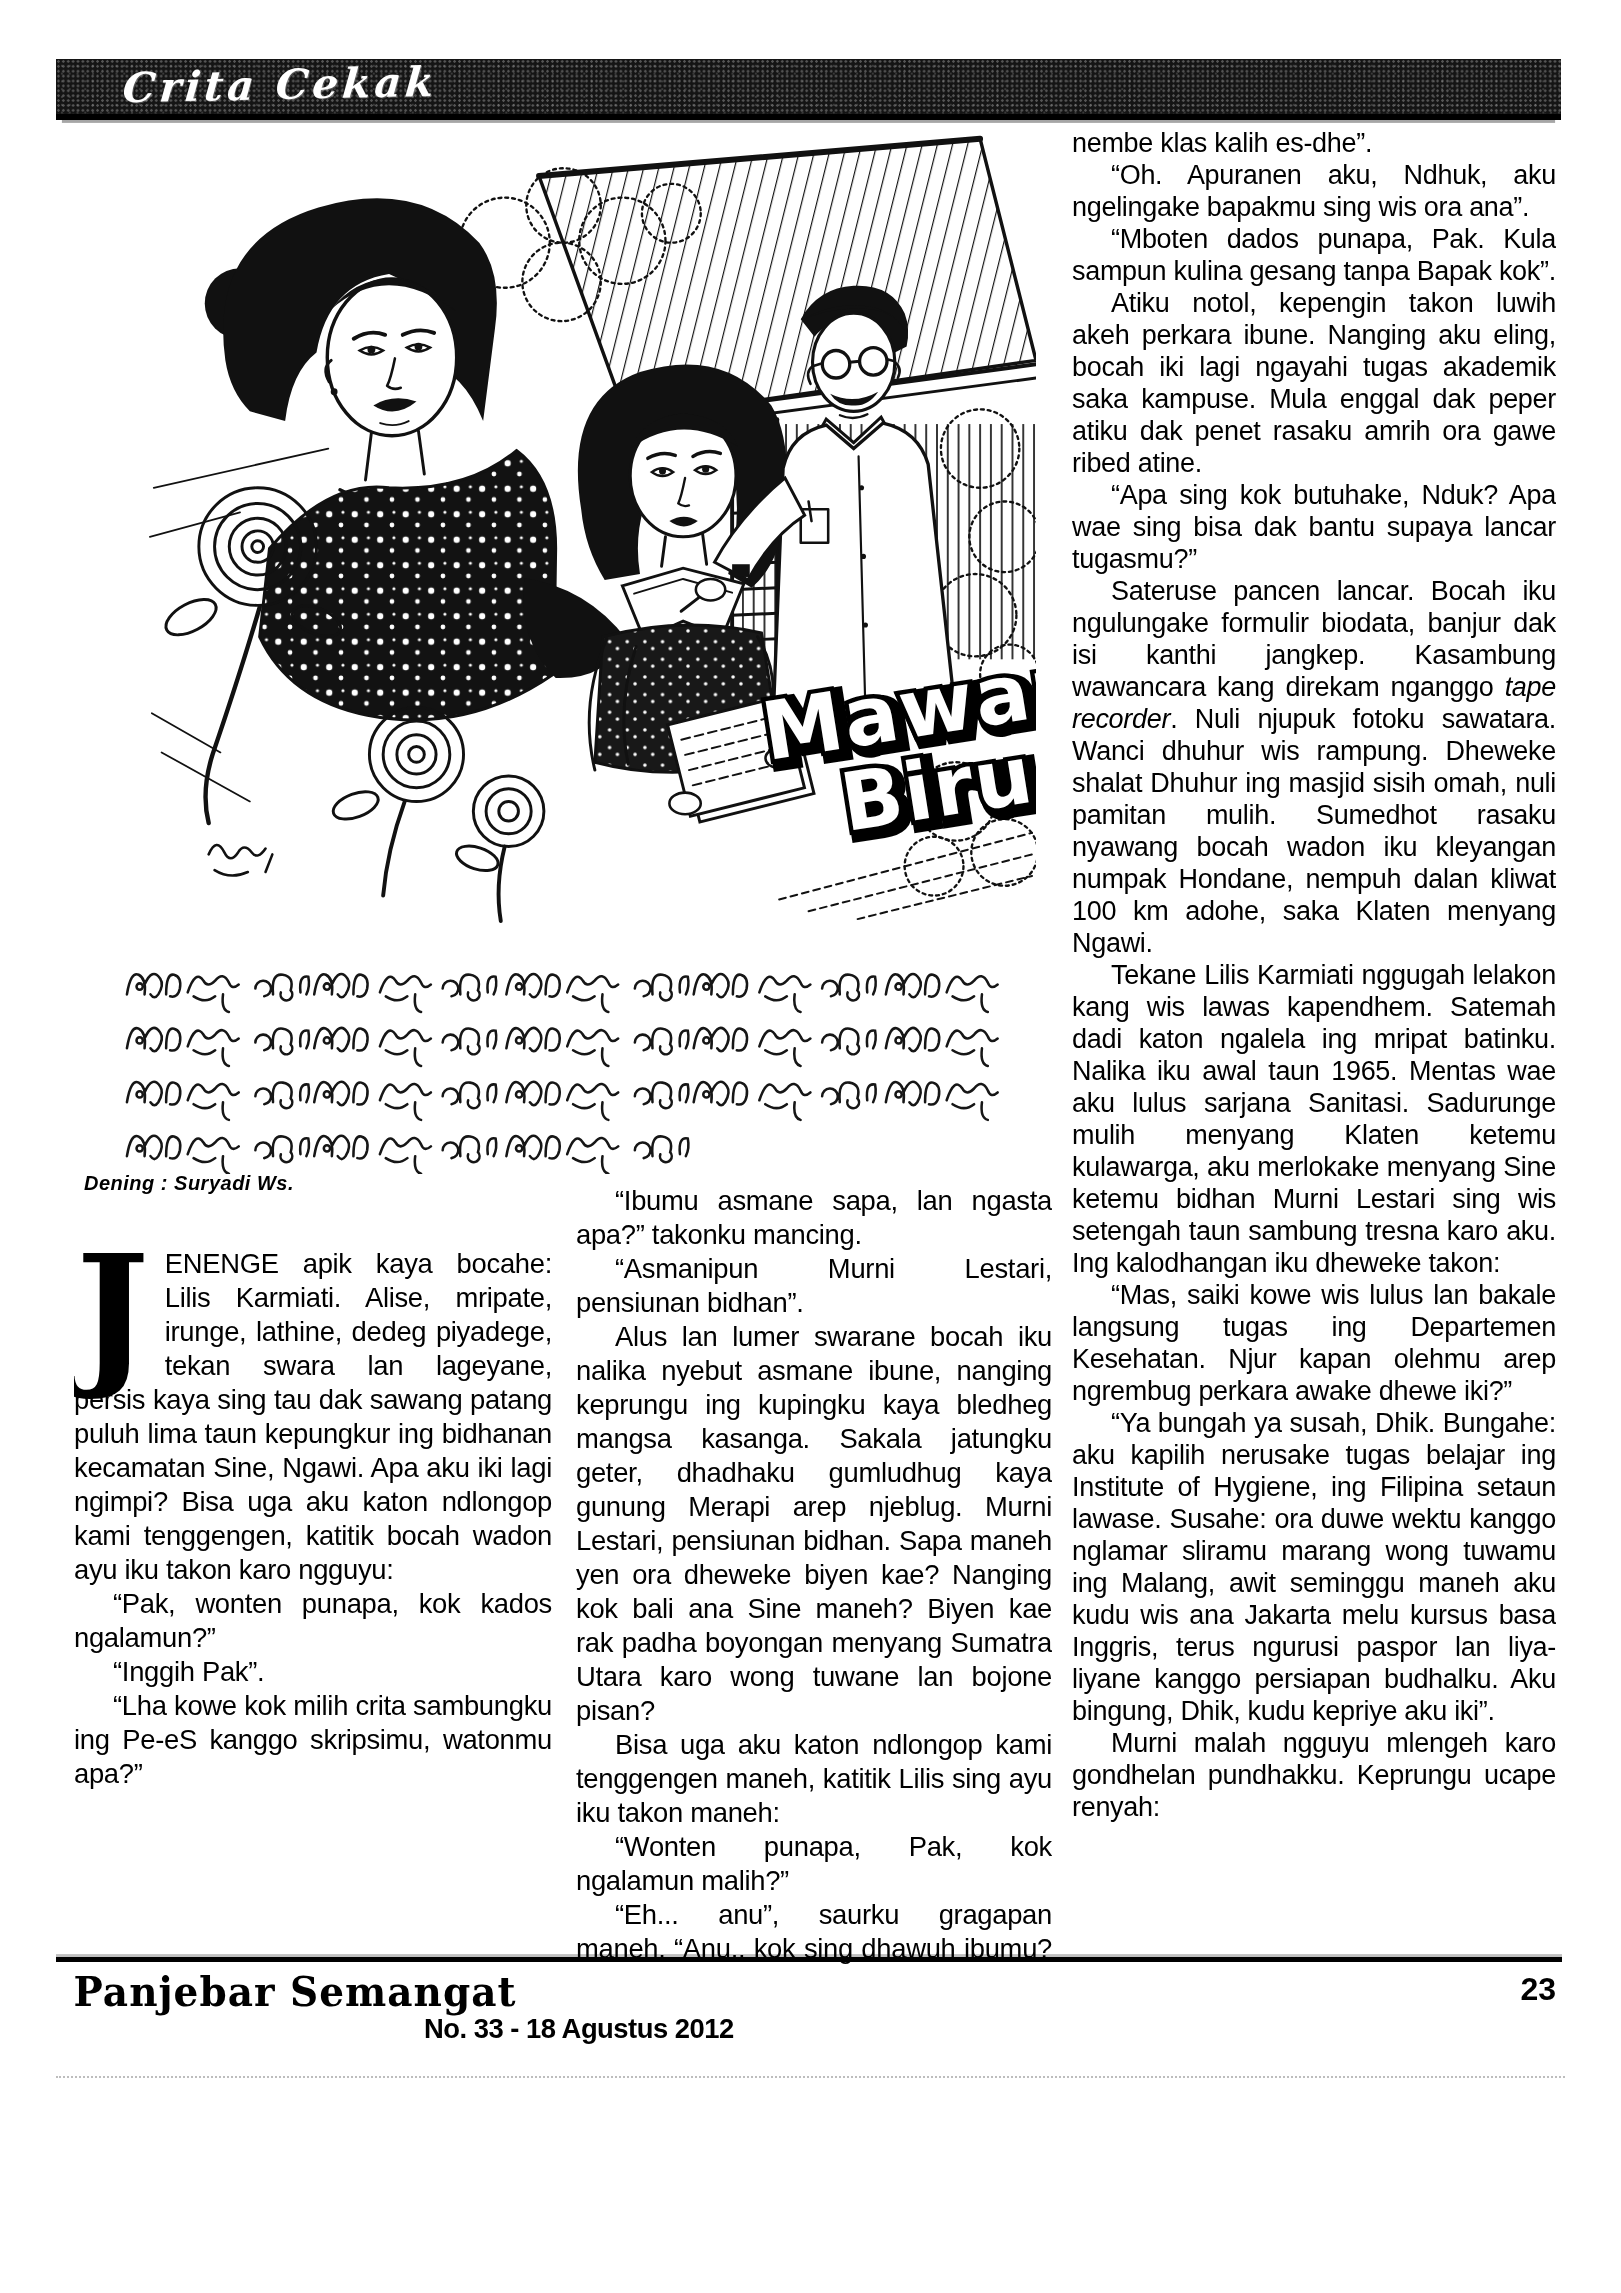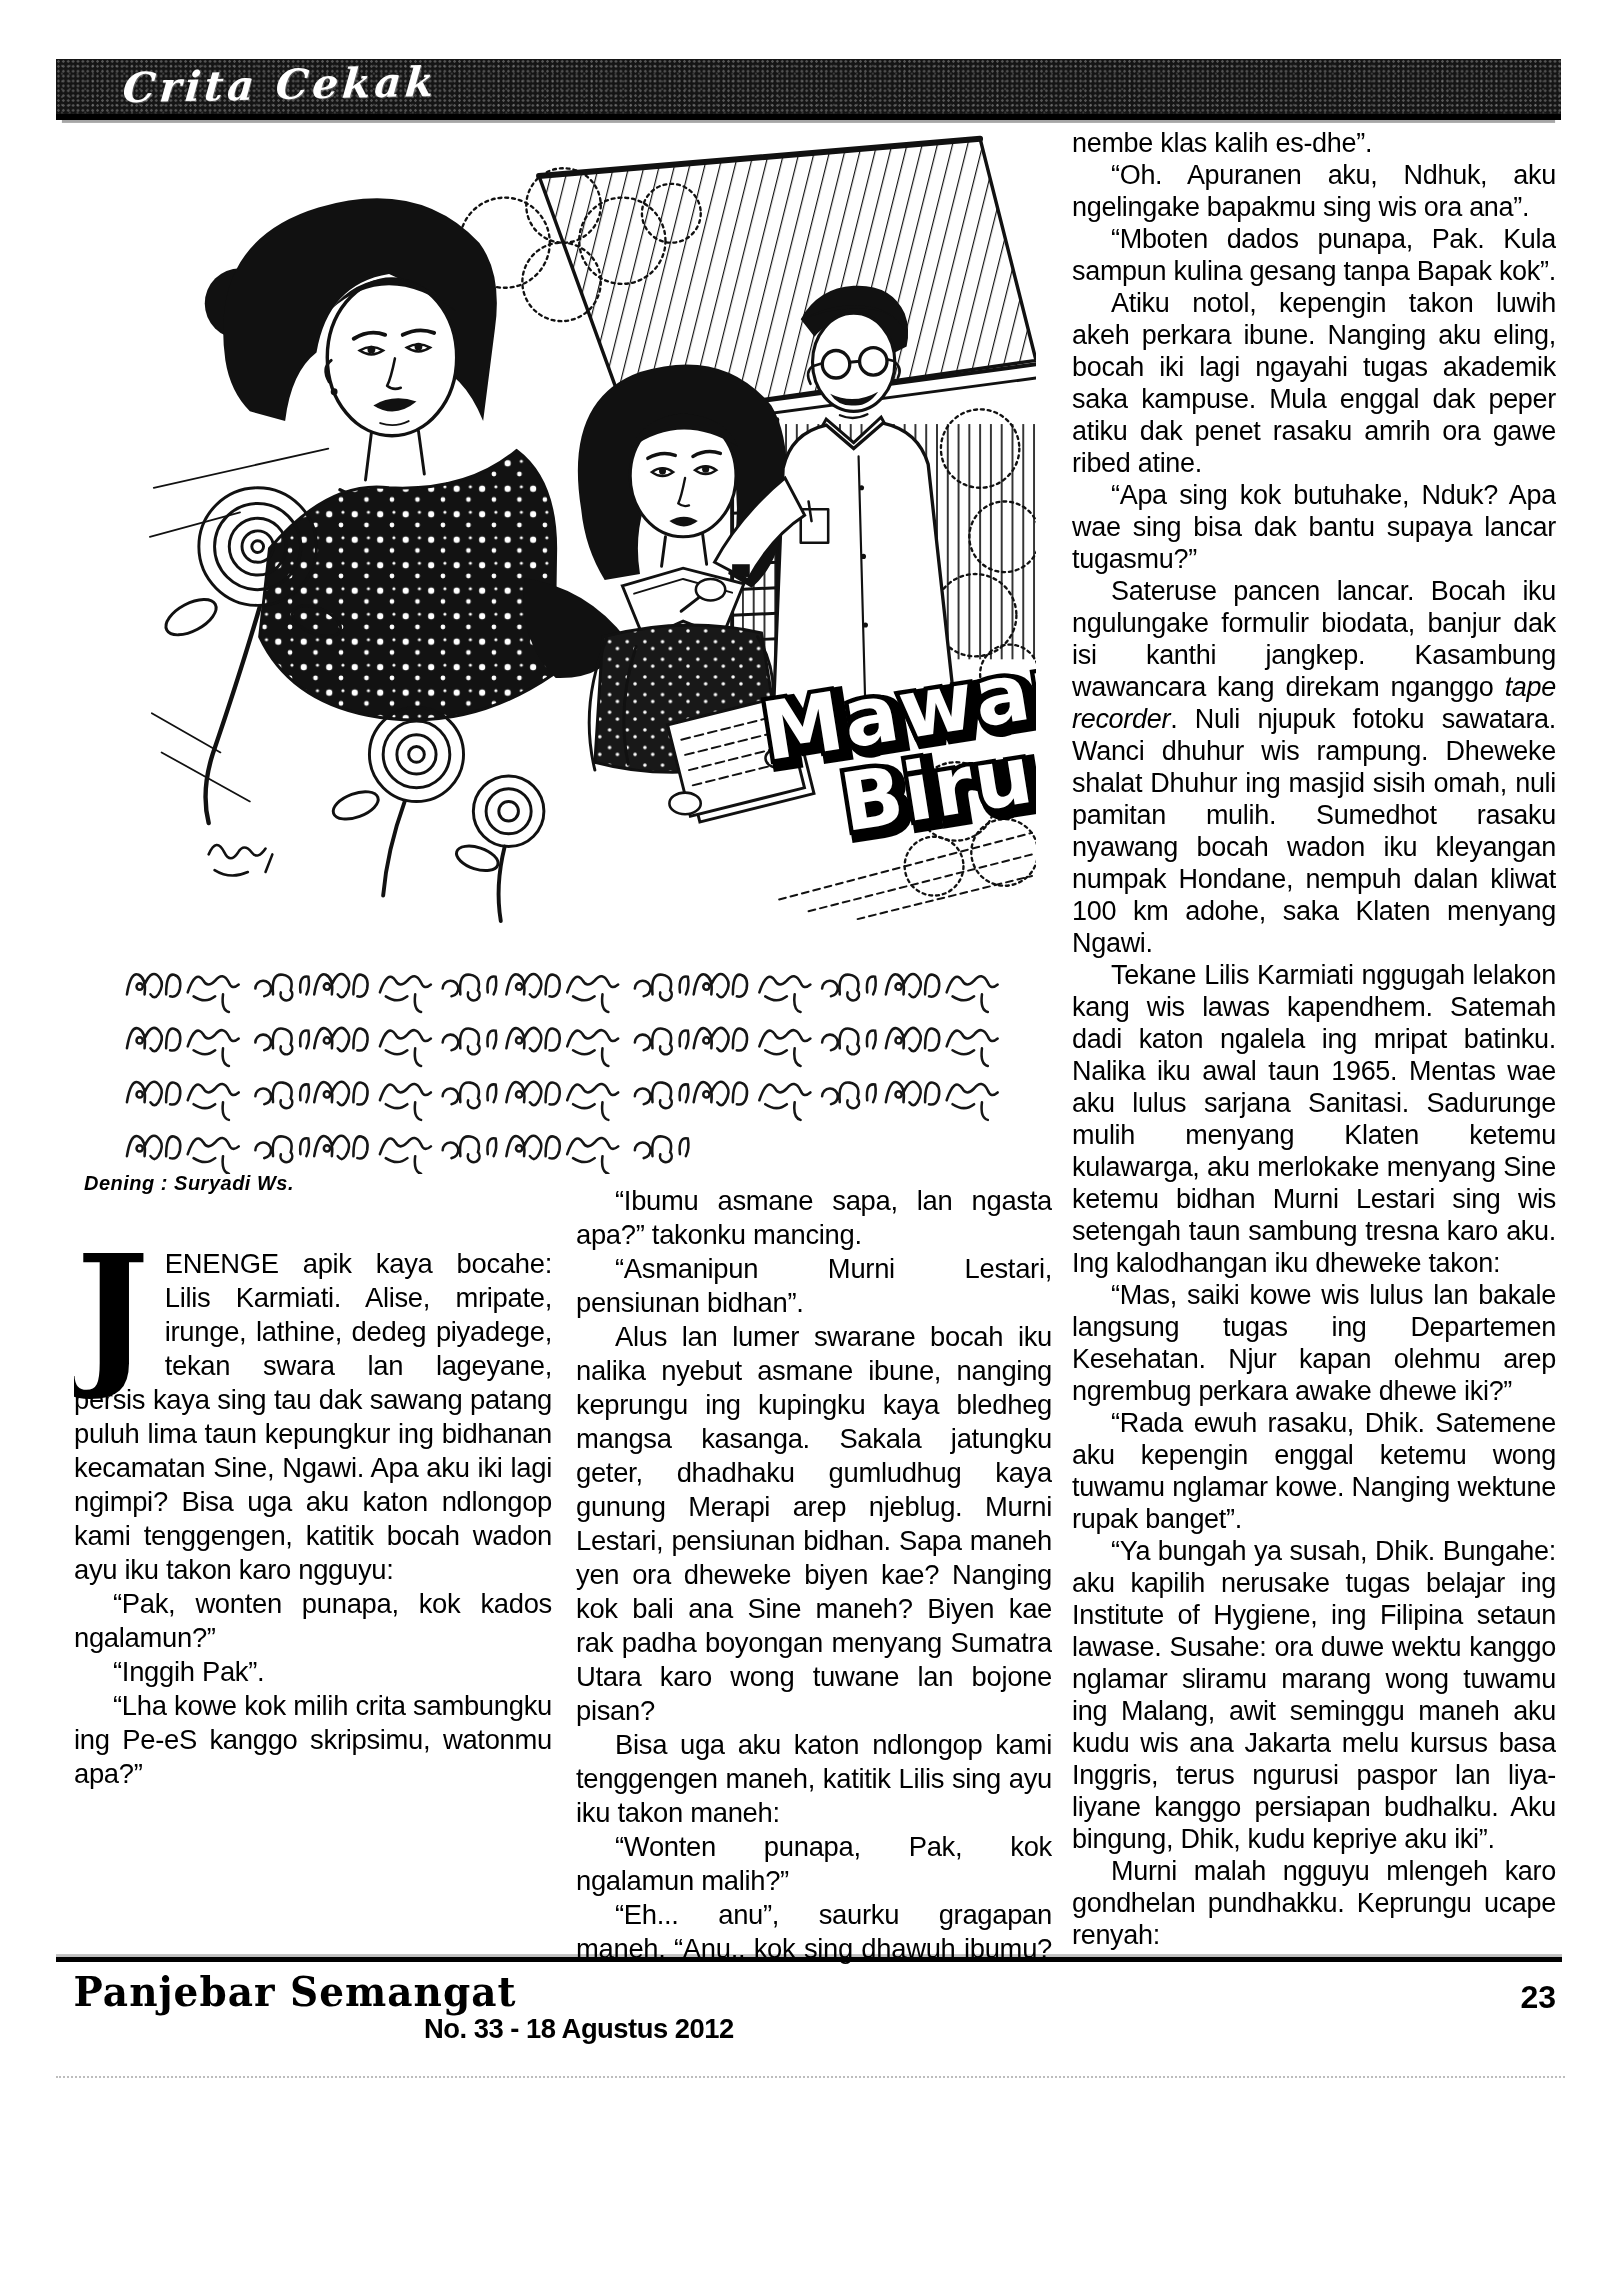--- a/index.html
+++ b/index.html
@@ -75,21 +75,21 @@
   
   .footer-rule{position:absolute;left:56px;top:1957px;width:1506px;height:4.9px;background:#000;box-shadow:0 -2.9px 0 rgba(0,0,0,.25);}
   .footer{position:absolute;left:56px;top:1968px;width:1506px;height:53px;}
   .magazine-name{
     position:absolute;left:17.6px;top:0;
     font-family:"DejaVu Serif", serif;
     font-weight:bold;font-size:39px;letter-spacing:1px;
     transform:scaleY(1.05);
   }
   .issue-info{position:absolute;left:368px;top:8.8px;font-weight:bold;font-size:27.4px;letter-spacing:-0.5px;margin-top:36px;}
-  .page-number{position:absolute;right:5.9px;top:11px;font-weight:bold;font-size:32px;}
+  .page-number{position:absolute;right:5.9px;top:3px;font-weight:bold;font-size:32px;}
   .scan-artifact{position:absolute;left:56px;top:2076px;width:1509px;border-top:2.9px dotted #9a9a9a;opacity:.65;}
 </style>
 </head>
 <body>
 
 <div class="page">
 
   <div class="banner">
     <div class="banner-title">Crita Cekak</div>
   </div>
@@ -376,21 +376,20 @@
     </div>
   <div class="col col-right">
       <p class="para noindent"><span>nembe klas kalih es-dhe”.</span></p>
       <p class="para"><span>“Oh. Apuranen aku, Ndhuk, aku ngelingake bapakmu sing wis ora ana”.</span></p>
       <p class="para"><span>“Mboten dados punapa, Pak. Kula sampun kulina gesang tanpa Bapak kok”.</span></p>
       <p class="para"><span>Atiku notol, kepengin takon luwih akeh perkara ibune. Nanging aku eling, bocah iki lagi ngayahi tugas akademik saka kampuse. Mula enggal dak peper atiku dak penet rasaku amrih ora gawe ribed atine.</span></p>
       <p class="para"><span>“Apa sing kok butuhake, Nduk? Apa wae sing bisa dak bantu supaya lancar tugasmu?”</span></p>
       <p class="para"><span>Sateruse pancen lancar. Bocah iku ngulungake formulir biodata, banjur dak isi kanthi jangkep. Kasambung wawancara kang direkam nganggo </span><span class="em">tape recorder</span><span>. Nuli njupuk fotoku sawatara. Wanci dhuhur wis rampung. Dheweke shalat Dhuhur ing masjid sisih omah, nuli pamitan mulih. Sumedhot rasaku nyawang bocah wadon iku kleyangan numpak Hondane, nempuh dalan kliwat 100 km adohe, saka Klaten menyang Ngawi.</span></p>
       <p class="para"><span>Tekane Lilis Karmiati nggugah lelakon kang wis lawas kapendhem. Satemah dadi katon ngalela ing mripat batinku. Nalika iku awal taun 1965. Mentas wae aku lulus sarjana Sanitasi. Sadurunge mulih menyang Klaten ketemu kulawarga, aku merlokake menyang Sine ketemu bidhan Murni Lestari sing wis setengah taun sambung tresna karo aku. Ing kalodhangan iku dheweke takon:</span></p>
       <p class="para"><span>“Mas, saiki kowe wis lulus lan bakale langsung tugas ing Departemen Kesehatan. Njur kapan olehmu arep ngrembug perkara awake dhewe iki?”</span></p>
-      <p class="para"><span>“Rada ewuh rasaku, Dhik. Satemene aku kepengin enggal ketemu wong tuwamu nglamar kowe. Nanging wektune rupak banget”.</span></p>
       <p class="para"><span>“Ya bungah ya susah, Dhik. Bungahe: aku kapilih nerusake tugas belajar ing Institute of Hygiene, ing Filipina setaun lawase. Susahe: ora duwe wektu kanggo nglamar sliramu marang wong tuwamu ing Malang, awit seminggu maneh aku kudu wis ana Jakarta melu kursus basa Inggris, terus ngurusi paspor lan liya-liyane kanggo persiapan budhalku. Aku bingung, Dhik, kudu kepriye aku iki”.</span></p>
       <p class="para"><span>Murni malah ngguyu mlengeh karo gondhelan pundhakku. Keprungu ucape renyah:</span></p>
     </div>
 
   <div class="footer-rule"></div>
   <div class="footer">
     <span class="magazine-name">Panjebar Semangat</span>
     <span class="issue-info">No. 33 - 18 Agustus 2012</span>
     <span class="page-number">23</span>
   </div>

